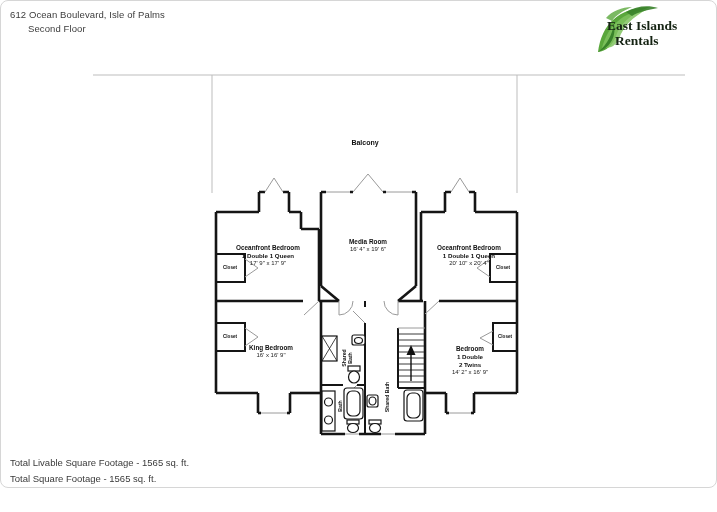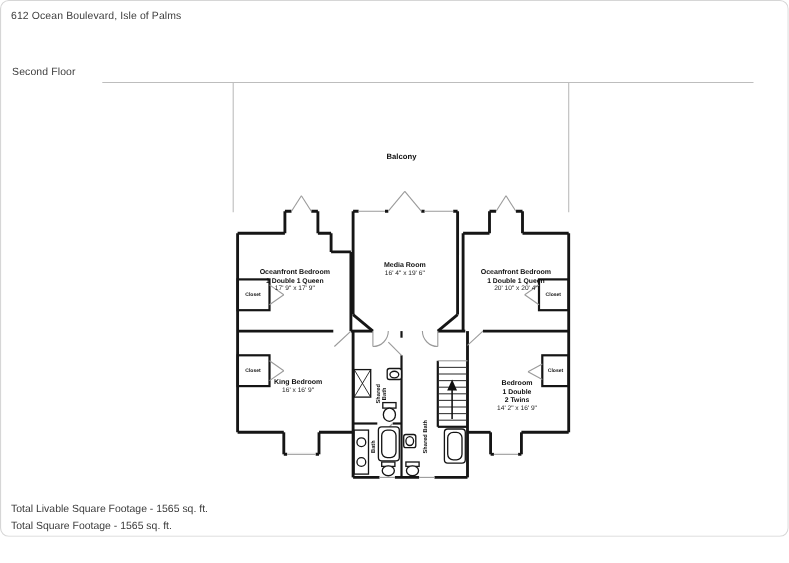--- a/index.html
+++ b/index.html
@@ -26,22 +26,33 @@
         font-weight:bold;font-size:13.5px;color:#152313;white-space:nowrap;}
   .logo-text2{position:absolute;left:23px;top:29px;font-family:"Liberation Serif",serif;
         font-weight:bold;font-size:13.5px;color:#152313;white-space:nowrap;}
 </style>
 </head>
 <body>
 
 <div id="frame">
 
   <div class="abs hdr" style="left:9px;top:8px;">612 Ocean Boulevard, Isle of Palms</div>
-  <div class="abs hdr" style="left:10px;top:22px;margin-top:37px;">Second Floor</div>
-
+  <div class="abs hdr" style="left:27px;top:22px;">Second Floor</div>
+
+  <div class="abs" style="right:28px;top:3px;width:96px;height:54px;">
+    <svg width="96" height="54" viewBox="0 0 96 54">
+      <path d="M6,48 C10,20 26,4 58,3 C38,10 28,20 24,32 C20,42 14,47 6,48 Z" fill="#5aa73c"></path>
+      <path d="M10,44 C16,22 30,8 56,5 C40,13 31,23 27,35 C24,42 17,45 10,44 Z" fill="#7fc25e" opacity="0.85"></path>
+      <path d="M6,48 C16,40 20,30 22,20 C24,31 20,43 6,48 Z" fill="#39822a"></path>
+      <path d="M34,8 C44,2 56,1 66,4 C56,6 46,8 40,12 Z" fill="#39822a" opacity="0.9"></path>
+      <path d="M14,14 C20,7 30,3 40,3 C31,7 24,11 20,17 Z" fill="#5aa73c" opacity="0.8"></path>
+    </svg>
+    <div class="logo-text1">East Islands</div>
+    <div class="logo-text2">Rentals</div>
+  </div>
 
   <svg class="abs" style="left:0;top:0;" width="717" height="512" viewBox="0 0 717 512">
 
     <g stroke="#bdbdbd" stroke-width="1">
       <line x1="92" y1="74" x2="684" y2="74"></line>
       <line x1="211" y1="74" x2="211" y2="192"></line>
       <line x1="516" y1="74" x2="516" y2="192"></line>
     </g>
 
     <g stroke="#151515" stroke-width="2.6" fill="none">

